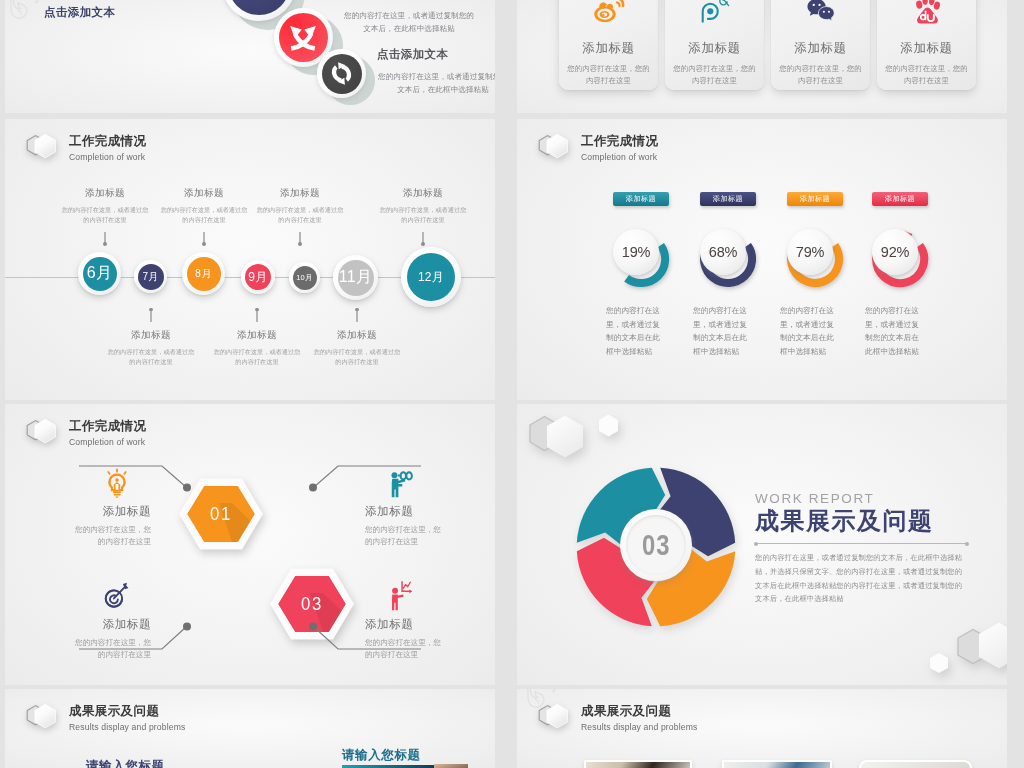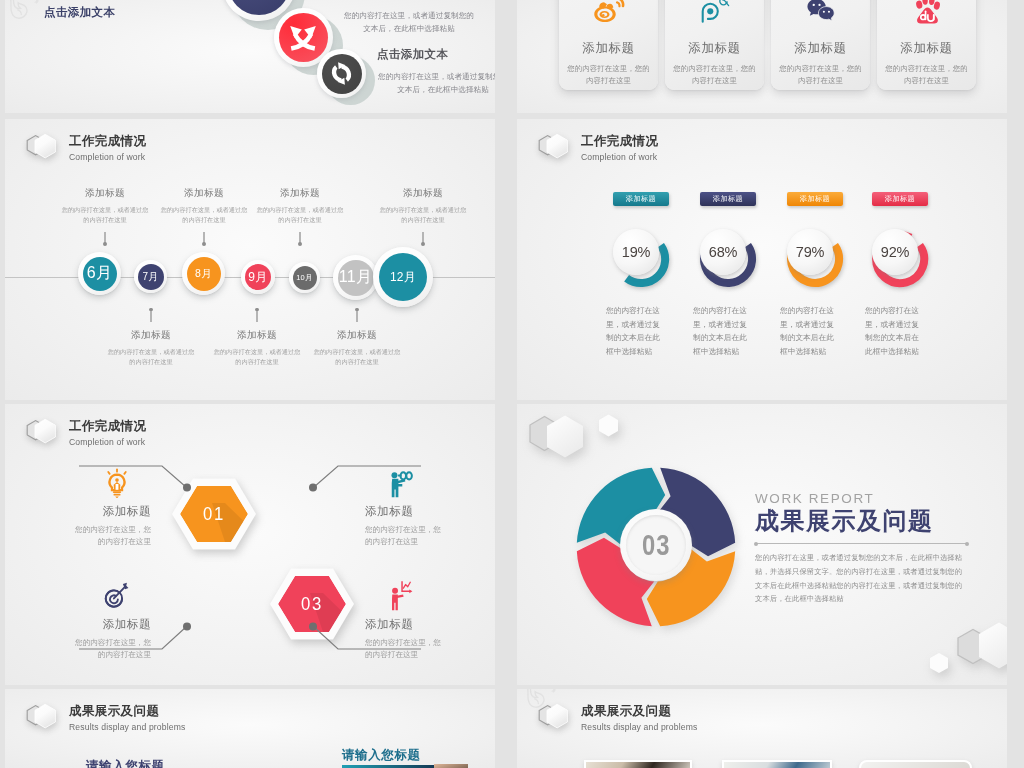--- a/index.html
+++ b/index.html
@@ -86,21 +86,21 @@
   .n2{left:129px;top:141px;width:33px;height:33px;}
   .n2 .tldisc{width:26px;height:26px;background:#3e4270;font-size:10px;}
   .n3{left:177px;top:133px;width:43px;height:43px;}
   .n3 .tldisc{width:34px;height:34px;background:#f7941e;font-size:10.5px;}
   .n4{left:236px;top:141px;width:34px;height:34px;}
   .n4 .tldisc{width:26px;height:26px;background:#f0425a;font-size:12px;}
   .n5{left:284px;top:143px;width:31px;height:31px;}
   .n5 .tldisc{width:24px;height:24px;background:#6b6b6b;font-size:7.5px;}
   .n6{left:328px;top:136px;width:45px;height:45px;}
   .n6 .tldisc{width:36px;height:36px;background:#c2c2c2;font-size:16px;}
-  .n7{left:368px;top:128px;width:60px;height:60px;}
+  .n7{left:396px;top:128px;width:60px;height:60px;}
   .n7 .tldisc{width:48px;height:48px;background:#1c8fa3;font-size:12px;}
 
   .tlcap{position:absolute;width:92px;text-align:center;}
   .tlct{font-size:9.6px;color:#767676;letter-spacing:.4px;}
   .tlcb{font-size:6.2px;color:#9e9e9e;line-height:9.8px;margin-top:5px;padding:0 2px;}
   .tlarrow{width:1.3px;background:#b5b5b5;margin:0 auto;position:relative;}
   .tlarrow.down{height:13px;margin-top:7px;}
   .tlarrow.up{height:13px;margin-bottom:7px;}
   .tlarrow.down:after{content:"";position:absolute;left:-1.3px;bottom:-1.5px;width:3.8px;height:3.8px;border-radius:50%;background:#8e8e8e;}
   .tlarrow.up:after{content:"";position:absolute;left:-1.3px;top:-1.5px;width:3.8px;height:3.8px;border-radius:50%;background:#8e8e8e;}
@@ -129,21 +129,21 @@
   .dn-val{font-size:14.5px;color:#4a4340;letter-spacing:-.2px;}
   .dn-body{font-size:7.7px;color:#8c8c8c;line-height:13.6px;margin-top:14px;width:57px;margin-left:11px;}
   
   .hx-lines{position:absolute;left:0;top:0;width:490px;height:281px;z-index:3;pointer-events:none;}
   .hx{position:absolute;width:84px;height:74px;z-index:2;}
   .hx svg{position:absolute;left:0;top:0;width:84px;height:74px;}
   .hx svg.outer{filter:drop-shadow(2px 4px 4px rgba(135,135,135,.40));}
   .hx-num{position:absolute;inset:0;display:flex;align-items:center;justify-content:center;
      color:#fff;font-size:19px;letter-spacing:2px;padding-bottom:1px;}
   .hx-num{transform:scaleX(.88);}
-  .hx1{left:167px;top:73px;} .hx2{left:265px;top:73px;}
+  .hx1{left:174px;top:73px;} .hx2{left:265px;top:73px;}
   .hx3{left:167px;top:163px;} .hx4{left:265px;top:163px;}
   .hxcap{position:absolute;width:82px;}
   .hxicon{width:26px;height:30px;}
   .hxicon svg{width:100%;height:100%;display:block;}
   .hxt{font-size:11.6px;color:#6f6f6f;margin-top:6px;letter-spacing:.5px;}
   .hxb{font-size:7.6px;color:#9b9b9b;line-height:12.3px;margin-top:5px;}
   .p1{left:64px;top:64px;text-align:right;} .p1 .hxicon{margin-left:auto;margin-right:21px;}
   .p2{left:360px;top:64px;text-align:left;} .p2 .hxicon{margin-left:22px;}
   .p3{left:64px;top:177px;text-align:right;} .p3 .hxicon{margin-left:auto;margin-right:21px;}
   .p4{left:360px;top:177px;text-align:left;} .p4 .hxicon{margin-left:22px;}

